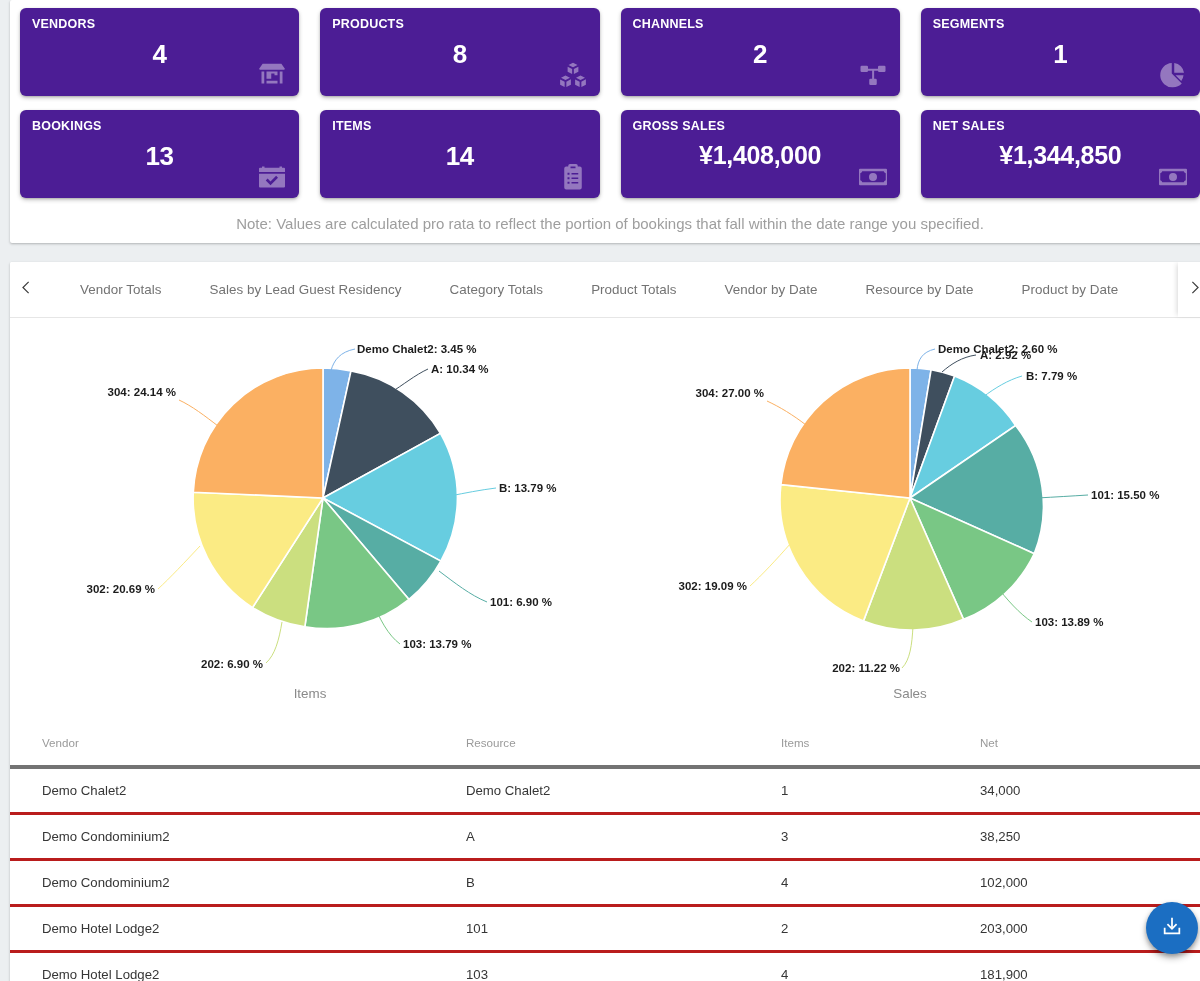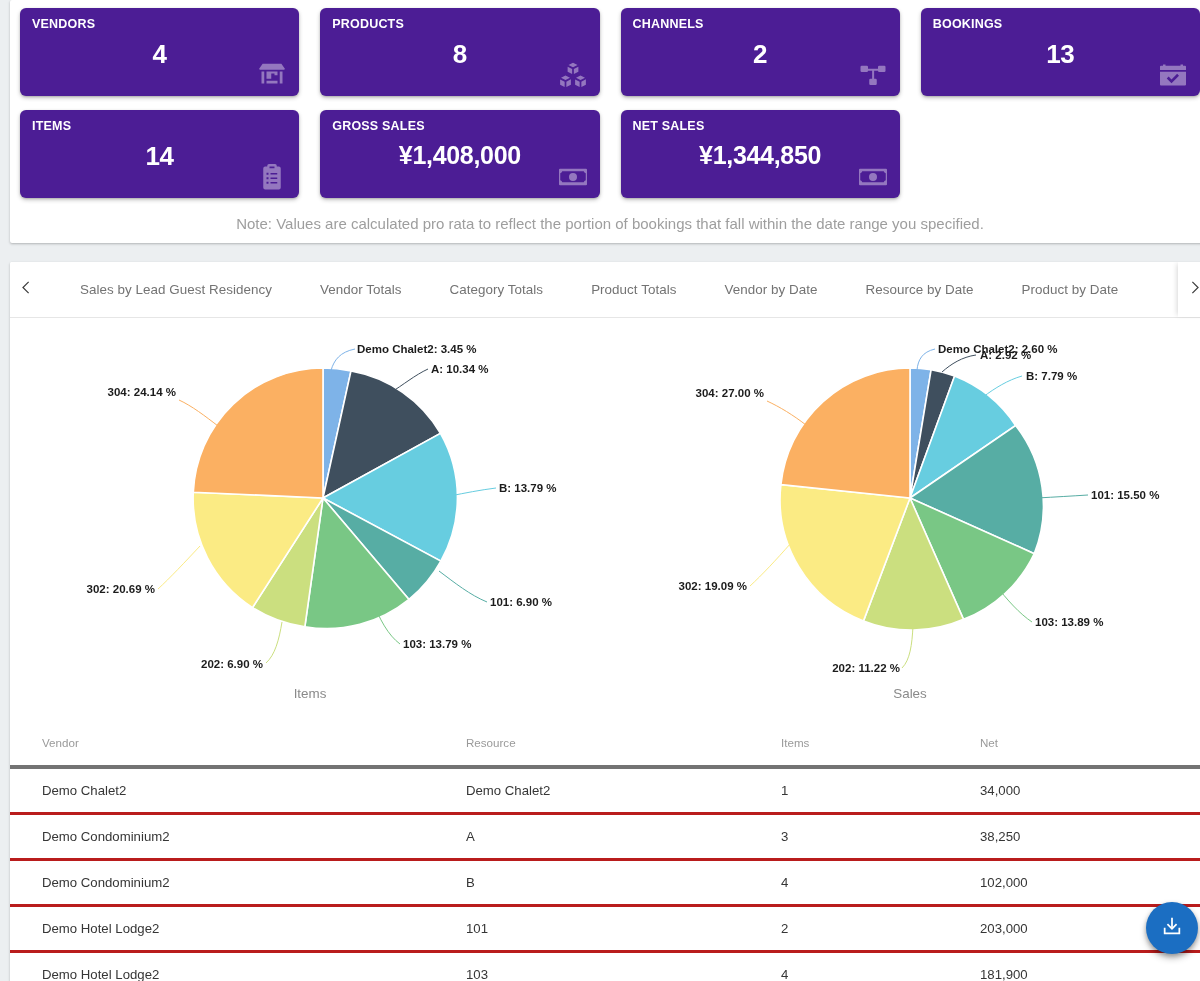--- a/index.html
+++ b/index.html
@@ -233,20 +233,30 @@
         <svg viewBox="0 0 24 24">
             <rect x="2" y="4.5" width="6" height="5" rx="1"></rect>
             <rect x="16" y="4.5" width="6" height="5" rx="1"></rect>
             <rect x="9" y="15" width="6" height="5" rx="1"></rect>
             <path d="M7.4 7h9.2v1.6H7.4z"></path>
             <path d="M11.3 7.8h1.6v8h-1.6z"></path>
           </svg>
       </span>
     </div>
 
+    <div class="kpi-card">
+      <div class="kpi-label">SEGMENTS</div>
+      <div class="kpi-value">1</div>
+      <span class="kpi-icon">
+        <svg viewBox="0 0 24 24">
+            <path d="M11 2.4A9.7 9.7 0 0 0 12 21.8a9.6 9.6 0 0 0 7-3l-8-8V2.4z"></path>
+            <path d="M13 2.4v7.8h7.8A8.9 8.9 0 0 0 13 2.4zM20.4 12.2H14l4.6 4.6a9 9 0 0 0 1.8-4.6z"></path>
+          </svg>
+      </span>
+    </div>
 
     <div class="kpi-card">
       <div class="kpi-label">BOOKINGS</div>
       <div class="kpi-value">13</div>
       <span class="kpi-icon">
         <svg viewBox="0 0 24 24">
             <path d="M4 3.6h2v2H4zM18 3.6h2v2h-2z"></path>
             <path d="M2.4 4.6h19.2a.8.8 0 0 1 .8.8V8H1.6V5.4a.8.8 0 0 1 .8-.8z"></path>
             <path d="M1.6 9.4h20.8v10.2a.8.8 0 0 1-.8.8H2.4a.8.8 0 0 1-.8-.8V9.4zm9.2 9.1 6-6-1.5-1.5-4.5 4.5-2.3-2.3L7 14.7l3.8 3.8z" fill-rule="evenodd"></path>
           </svg>
@@ -295,24 +305,24 @@
       <span>
         <svg viewBox="0 0 24 24">
             <polyline points="15,4 7,12 15,20"></polyline>
           </svg>
       </span>
     </div>
 
     <div class="tabs-viewport">
       <div class="tabs-strip">
         <div class="tab">
+            <span>Vendor Totals</span>
+          </div>
+        <div class="tab">
             <span>Sales by Lead Guest Residency</span>
-          </div>
-        <div class="tab">
-            <span>Vendor Totals</span>
           </div>
         <div class="tab">
             <span>Category Totals</span>
           </div>
         <div class="tab">
             <span>Product Totals</span>
           </div>
         <div class="tab">
             <span>Vendor by Date</span>
           </div>

